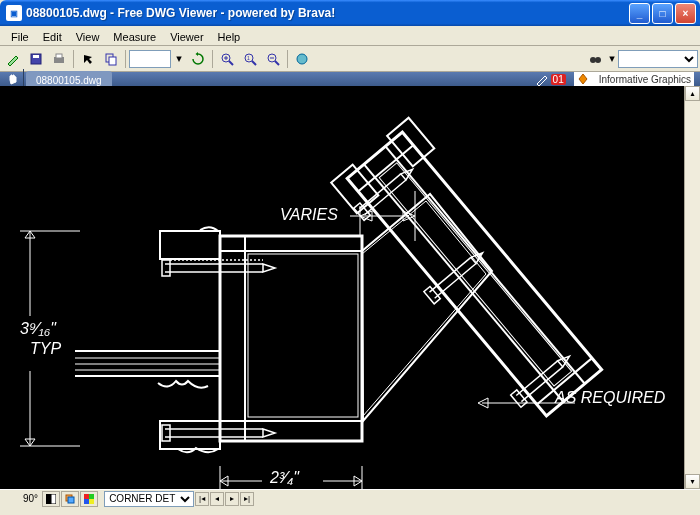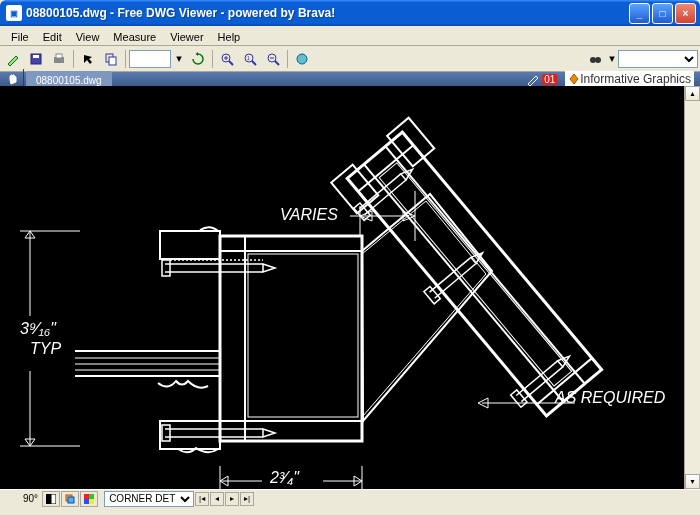--- a/index.html
+++ b/index.html
@@ -21,21 +21,21 @@
     .tb-sep { width: 1px; height: 18px; background: #aca899; margin: 0 2px; }
     .tb-input { width: 42px; height: 18px; border: 1px solid #7f9db9; font-size: 11px; padding: 0 20px; }
     .tb-combo { width: 80px; height: 18px; border: 1px solid #7f9db9; font-size: 11px; background: #fff; }
     .tb-spacer { flex: 1; }
     
     .tabbar { height: 14px; background: linear-gradient(to bottom, #5a7ab0, #3d5b8c); display: flex; align-items: center; padding: 0 2px; justify-content: center; }
     .tabbar-left { width: 22px; height: 20px; display: flex; align-items: center; justify-content: center; border-right: 1px solid #2a3f5f; cursor: pointer; }
     .tab { height: 18px; background: #7f98c0; padding: 1px 10px; margin: 2px 0 0 2px; border-radius: 3px 3px 0 0; color: #fff; font-size: 10px; display: flex; align-items: center; cursor: pointer; }
     .tabbar-right { margin-left: auto; display: flex; align-items: center; gap: 8px; padding-right: 4px; }
     .tabbar-icon { color: #fff; font-size: 10px; display: flex; align-items: center; gap: 2px; }
-    .ig-badge { background: #fff; padding: 1px 3px; font-size: 12px; color: #333; display: flex; align-items: center; gap: 0; }
+    .ig-badge { background: #fff; padding: 1px 3px; font-size: 10px; color: #333; display: flex; align-items: center; gap: 10px; }
     
     .viewport-wrap { display: flex; height: 403px; }
     .viewport { flex: 1; background: #000; position: relative; overflow: hidden; padding-left: 27px; }
     .vscroll { width: 16px; background: #ece9d8; border-left: 1px solid #aca899; position: relative; }
     .vscroll-btn { width: 15px; height: 15px; background: linear-gradient(to bottom, #fff, #ece9d8); border: 1px solid #aca899; display: flex; align-items: center; justify-content: center; font-size: 8px; cursor: pointer; }
     .vscroll-track { height: calc(100% - 30px); background: #f0ecdc; }
     
     .statusbar { height: 18px; background: #ece9d8; display: flex; align-items: center; padding: 0 20px; border-top: 1px solid #fff; gap: 1px; }
     .sb-btn { width: 18px; height: 16px; border: 1px solid #aca899; background: #ece9d8; display: flex; align-items: center; justify-content: center; font-size: 8px; cursor: pointer; }
     .sb-text { font-size: 10px; padding: 0 3px; }

